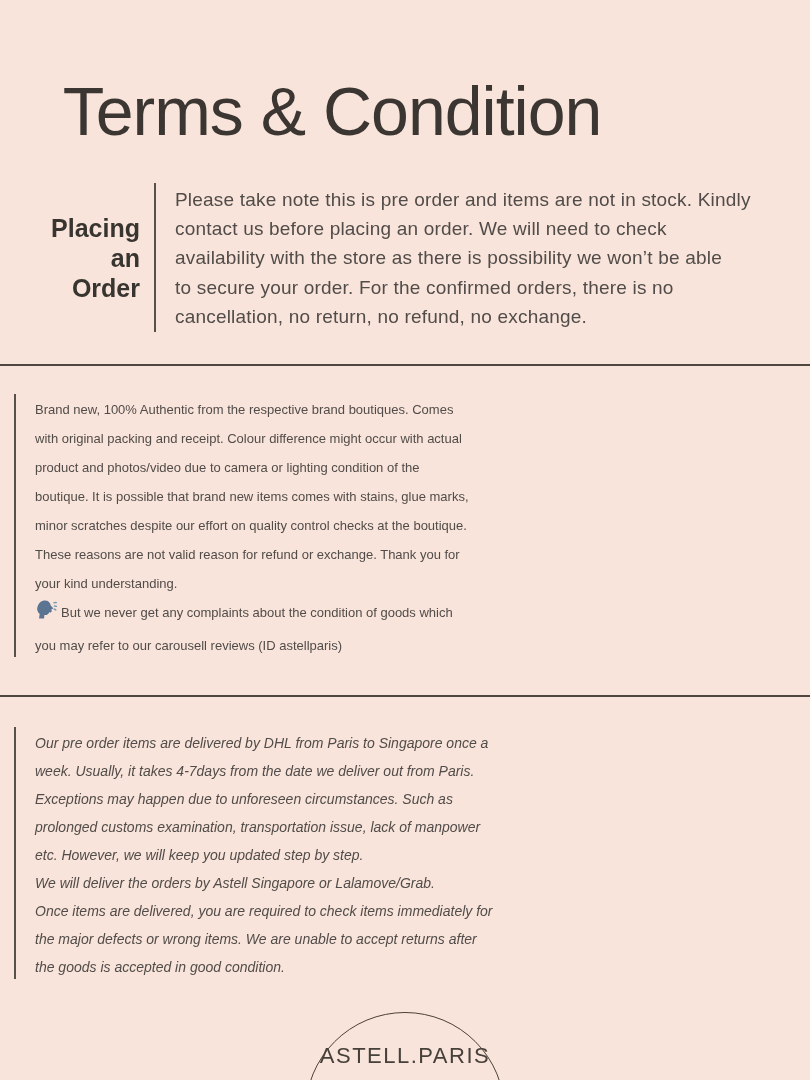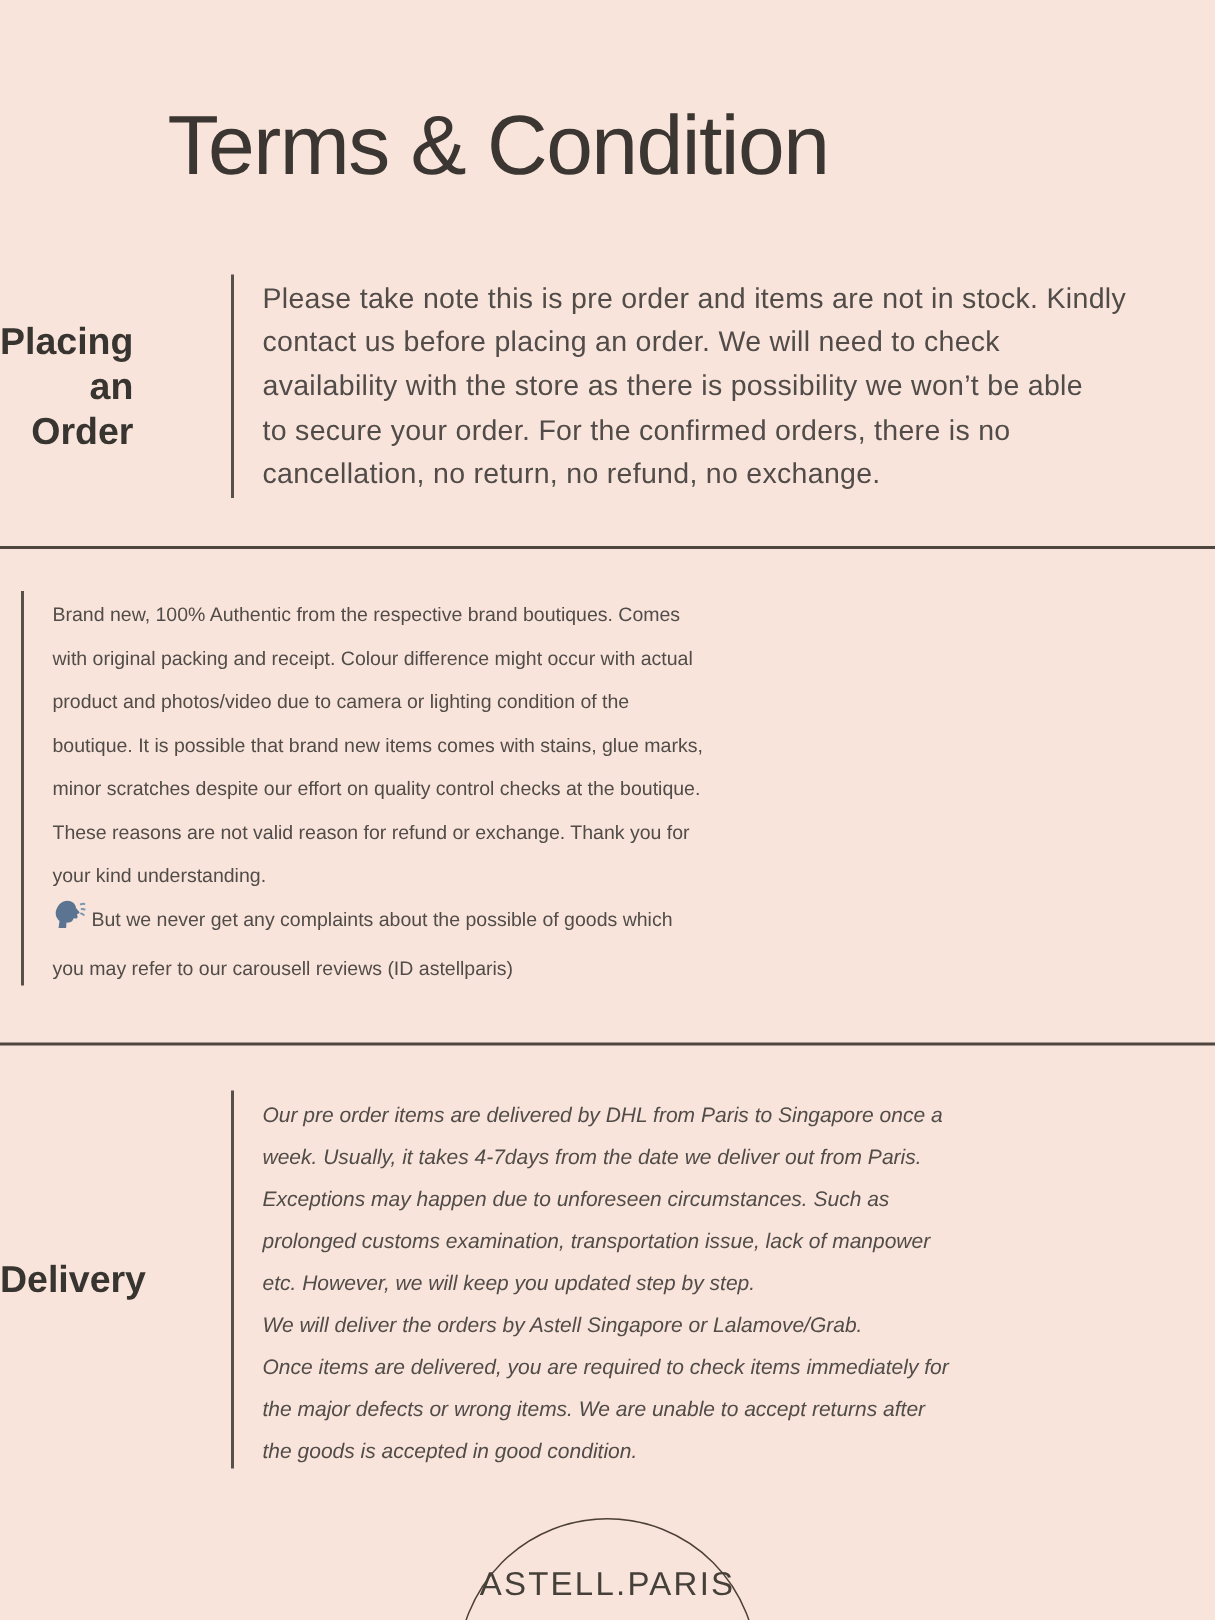--- a/index.html
+++ b/index.html
@@ -14,37 +14,38 @@
     background: #f8e4da;
     font-family: "Liberation Sans", sans-serif;
     color: #514c49;
   }
   .page-title {
     position: absolute;
     top: 26px;
     left: 0;
     width: 664px;
     text-align: center;
-    font-size: 56px;
+    font-size: 68px;
     font-weight: 400;
     letter-spacing: -1px;
     color: #3b3632;
     white-space: pre;
   }
   .section {
     position: absolute;
     left: 0;
     width: 810px;
     display: flex;
     align-items: stretch;
   }
   .label-col {
     width: 140px;
     display: flex;
     align-items: center;
+    justify-content: flex-end;
   }
   .section-label {
     font-size: 25px;
     font-weight: 700;
     line-height: 30px;
     text-align: right;
     color: #383430;
     white-space: pre-line;
   }
   .rule {
@@ -139,31 +140,28 @@
 minor scratches despite our effort on quality control checks at the boutique.
 These reasons are not valid reason for refund or exchange. Thank you for
 your kind understanding.</div>
     <div class="body-text note-line"><span class="emoji-icon"><svg width="22" height="22" viewBox="0 0 24 24">
             <path fill="#5a7492" d="M8 2.2 C12.6 0.6 16.6 3 17.2 7 L19.4 9.6 C19.9 10.1 19.7 10.7 19.1 10.9 L17.9 11.3 L18.2 13.3 C18.3 14.1 17.7 14.7 16.9 14.6 L15.4 14.4 C14.9 16.6 12.9 17.9 10.2 17.5 L9.9 21.4 L4.4 21.4 L5.1 16.3 C2.4 14.3 1.7 10.6 2.9 7.9 C3.9 5.3 5.5 3.1 8 2.2 Z"></path>
             <g stroke="#7d97b2" stroke-width="1.5" stroke-linecap="round" fill="none">
               <path d="M20.6 4.2 q1.6 -0.6 2.6 -0.2"></path>
               <path d="M21.2 7.6 q1.4 -0.1 2.3 0.4"></path>
               <path d="M20.8 10.9 q1.3 0.3 1.9 1.1"></path>
             </g>
-          </svg></span><span>But we never get any complaints about the possible of goods which
+          </svg></span><span>But we never get any complaints about the condition of goods which
 you may refer to our carousell reviews (ID astellparis)</span></div>
   </div>
 </div>
 
 <div class="divider divider-2"></div>
 
 <div class="section sec-3 s3">
-  <div class="label-col">
-    <div class="section-label">Delivery</div>
-  </div>
   <div class="rule"></div>
   <div class="body-col">
     <div class="body-text">Our pre order items are delivered by DHL from Paris to Singapore once a
 week. Usually, it takes 4-7days from the date we deliver out from Paris.
 Exceptions may happen due to unforeseen circumstances. Such as
 prolonged customs examination, transportation issue, lack of manpower
 etc. However, we will keep you updated step by step.
 We will deliver the orders by Astell Singapore or Lalamove/Grab.
 Once items are delivered, you are required to check items immediately for
 the major defects or wrong items. We are unable to accept returns after

